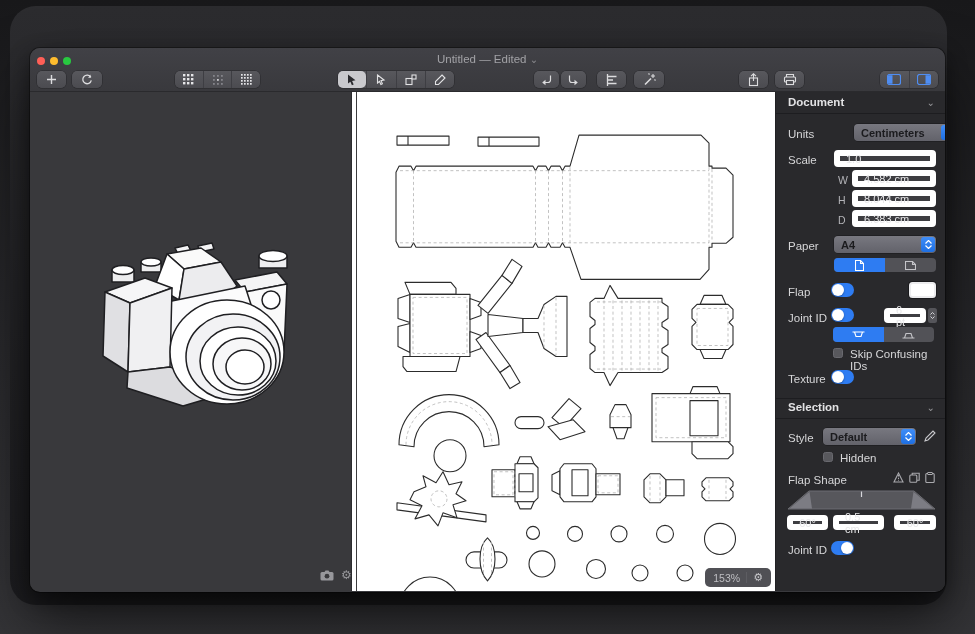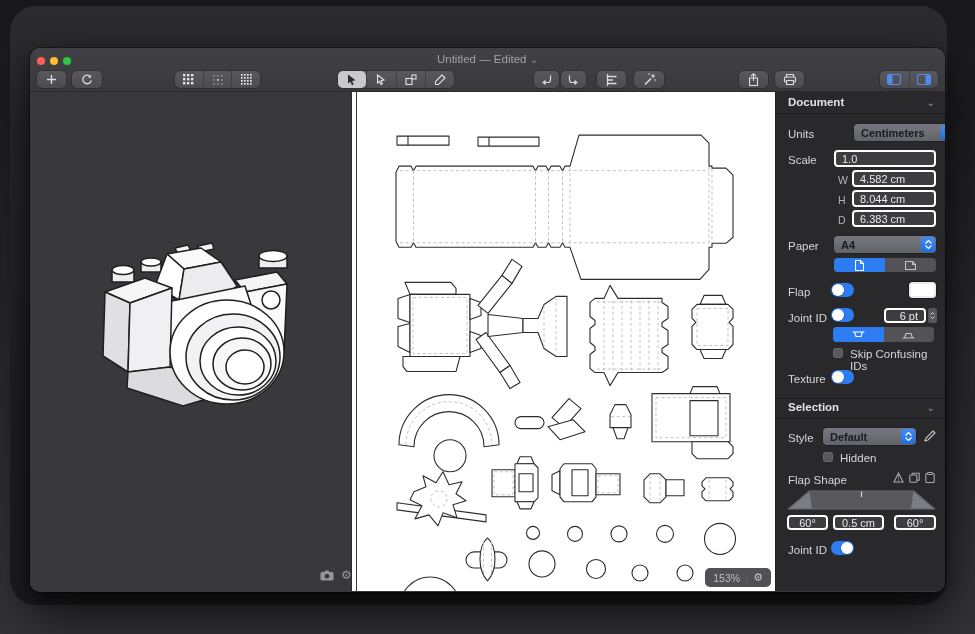--- a/index.html
+++ b/index.html
@@ -34,21 +34,21 @@
   .panel3d{position:relative;width:322px;background:#39393c;border-right:1px solid #2b2b2e;}
   .canvas{position:relative;flex:1;background:#ffffff;}
   .sidebar{position:relative;width:170px;background:#29292c;border-left:1px solid #202023;
            color:#d8d8da;font-size:11.5px;}
   
   .sb-label{position:absolute;left:12px;color:#d6d6d8;}
   .sb-sub{position:absolute;color:#b4b4b8;font-size:10.5px;}
   .sb-head{position:absolute;left:12px;font-weight:bold;color:#e2e2e4;}
   .sb-chev{position:absolute;right:10px;color:#97979b;font-size:10px;}
   .divider{position:absolute;left:0;right:0;height:1px;background:#1d1d20;}
-  .inp{position:absolute;background:#3d3d41;border:2px solid #ffffff;border-radius:4px;
+  .inp{position:absolute;background:#3d3d41;border:6px solid #ffffff;border-radius:4px;
        color:#e8e8ea;font-size:11px;display:flex;align-items:center;padding:0 6px;}
   .dropdown{position:absolute;background:linear-gradient(180deg,#787880,#62626a);border-radius:4px;
        color:#1b1b1e;font-weight:bold;font-size:11px;display:flex;align-items:center;padding-left:7px;
        box-shadow:0 0 0 .5px rgba(0,0,0,.4);}
   .dd-step{position:absolute;right:1px;top:1px;bottom:1px;width:14px;border-radius:3px;
        background:linear-gradient(180deg,#3f8df8,#1e6fe2);display:flex;flex-direction:column;
        align-items:center;justify-content:center;gap:1px;}
   .dd-step svg{display:block;}
   .toggle{position:absolute;width:23px;height:14px;border-radius:8px;background:#2e7cf2;}
   .toggle .knob{position:absolute;top:1px;width:12px;height:12px;border-radius:50%;background:#fff;

